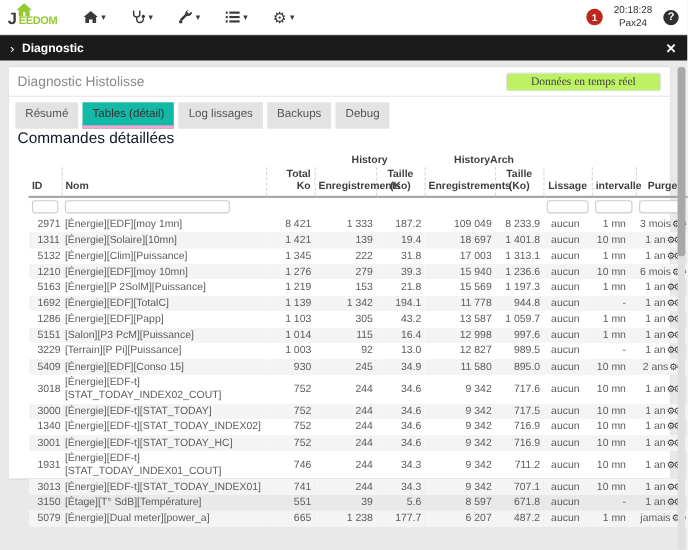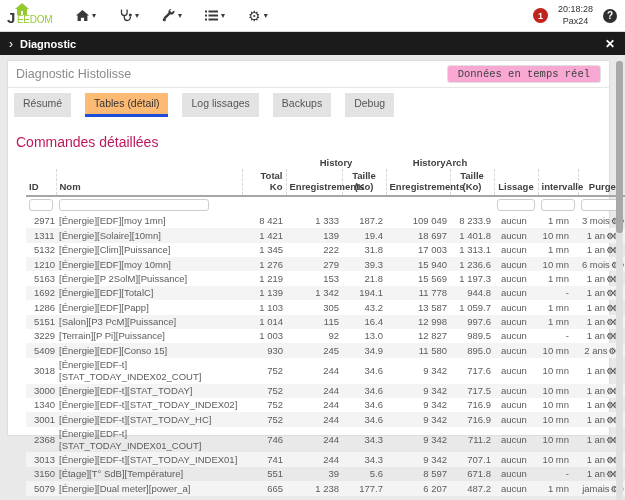--- a/index.html
+++ b/index.html
@@ -7,21 +7,21 @@
     width:625px;height:500px;position:relative;overflow:hidden;
     font-family:"Liberation Sans",sans-serif;background:#e9e9e9;
     -webkit-font-smoothing:antialiased;
   }
   
   .navbar{position:absolute;left:0;top:0;width:625px;height:31px;background:#fff;
     border-bottom:1px solid #d9d9d9;display:flex;align-items:center;}
   .logo{position:relative;margin-left:6px;width:52px;height:26px;cursor:pointer}
   .logo svg{position:absolute;left:8px;top:0}
   .logo .logo-j{position:absolute;left:1px;top:6px;font-weight:bold;font-size:15px;color:#3a3a3a}
-  .logo .logo-txt{position:absolute;left:11px;top:11px;font-weight:normal;font-size:10px;color:#94ca2f;letter-spacing:-0.3px}
+  .logo .logo-txt{position:absolute;left:11px;top:11px;font-weight:bold;font-size:10px;color:#94ca2f;letter-spacing:-0.3px}
   .menus{display:flex;align-items:center;margin-left:18px;gap:23px}
   .menu-item{display:flex;align-items:center;gap:3px;cursor:pointer;color:#3a3a3a}
   .menu-item svg{display:block}
   .caret{font-size:8px;color:#3a3a3a;line-height:1}
   .gear-glyph{font-size:14px;line-height:1;color:#3a3a3a}
   .nav-right{margin-left:auto;display:flex;align-items:center;gap:10px;margin-right:8px}
   .badge{min-width:15px;height:15px;border-radius:50%;background:#c0241d;color:#fff;
     font-size:9px;font-weight:bold;display:flex;align-items:center;justify-content:center;
     padding:0 2px;box-sizing:border-box;cursor:pointer}
   .clock{font-size:9px;color:#333;text-align:center;line-height:1.25}
@@ -31,27 +31,27 @@
   .titlebar{position:absolute;left:0;top:32px;width:625px;height:23px;background:#1b1b1b;
     display:flex;align-items:center;color:#fff}
   .titlebar .chev{margin-left:9px;font-size:12px;line-height:1}
   .titlebar .t{margin-left:7px;font-size:11px;font-weight:bold}
   .titlebar .close{margin-left:auto;margin-right:10px;font-size:12px;font-weight:bold;cursor:pointer}
   
   .panel{position:absolute;left:8px;top:61px;width:601px;height:374px;background:#fff;
     box-shadow:0 0 2px rgba(0,0,0,.15);box-sizing:border-box}
   .panel-head{height:26px;display:flex;align-items:center;border-bottom:1px solid #e6e6e6}
   .panel-title{margin-left:8px;font-size:12.5px;color:#8a8a8a}
-  .realtime-btn{margin-left:auto;margin-right:8px;font-size:10.5px;color:#3f3f3f;background:#f9a8d4;
-    border:1px solid #e0e0e0;border-radius:3px;padding:2px 10px;cursor:pointer;font-family:Liberation Mono, monospace}
-  .tabs{display:flex;gap:14px;padding:5px 6px 0 6px}
+  .realtime-btn{margin-left:auto;margin-right:8px;font-size:10.5px;color:#3f3f3f;background:#bef264;
+    border:1px solid #e0e0e0;border-radius:3px;padding:2px 22px;cursor:pointer;font-family:Liberation Serif, serif}
+  .tabs{display:flex;gap:4px;padding:5px 6px 0 6px}
   .tab{font-size:10.5px;color:#555;background:#e3e3e3;padding:4px 9px 5px 9px;cursor:pointer;
     border-bottom:3px solid transparent}
-  .tab.active{background:#fdba74;color:#333;border-bottom:3px solid #1d4ed8}
-  .section-title{font-size:14px;color:#be185d;margin:17px 0 5px 8px}
+  .tab.active{background:#14b8a6;color:#333;border-bottom:3px solid #f9a8d4}
+  .section-title{font-size:14px;color:#0f172a;margin:0 0 5px 8px}
   
   table{border-collapse:collapse;table-layout:fixed;width:600px;margin-left:18px;font-size:9.5px;color:#5c5c5c}
   thead th{font-weight:bold;color:#3f3f3f;padding:2px 3px;vertical-align:bottom}
   .grp th{font-size:9.5px;padding-bottom:1px;text-align:center;border:none}
   .hdr th{border-bottom:2px solid #a6a6a6;border-left:1px dashed #d8d8d8;line-height:1.15}
   .hdr th:first-child{border-left:none}
   .h-left{text-align:left}.h-right{text-align:right}.h-center{text-align:center}
   .filter td{padding:2px 3px 3px 3px}
   .filter input{width:100%;box-sizing:border-box;height:12px;border:1px solid #ccc;border-radius:3px;
     background:#fff;font-size:9px;padding:0 3px;outline:none}
@@ -365,21 +365,21 @@
           <td class="td-num">752</td>
           <td class="td-num">244</td>
           <td class="td-num">34.6</td>
           <td class="td-num">9 342</td>
           <td class="td-num">716.9</td>
           <td class="td-lissage">aucun</td>
           <td class="td-int">10 mn</td>
           <td class="td-purge"><span>1 an</span><span class="cogs">⚙⚙</span></td>
         </tr>
         <tr>
-          <td class="td-id">2368</td>
+          <td class="td-id">1931</td>
           <td class="td-nom">[Énergie][EDF-t]​[STAT_TODAY_INDEX01_COUT]</td>
           <td class="td-num">746</td>
           <td class="td-num">244</td>
           <td class="td-num">34.3</td>
           <td class="td-num">9 342</td>
           <td class="td-num">711.2</td>
           <td class="td-lissage">aucun</td>
           <td class="td-int">10 mn</td>
           <td class="td-purge"><span>1 an</span><span class="cogs">⚙⚙</span></td>
         </tr>

